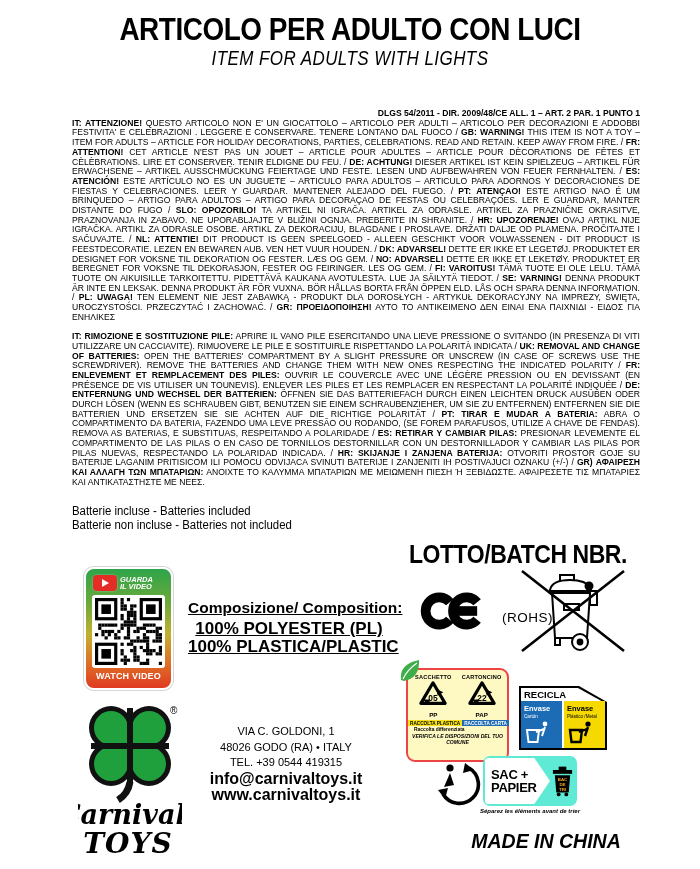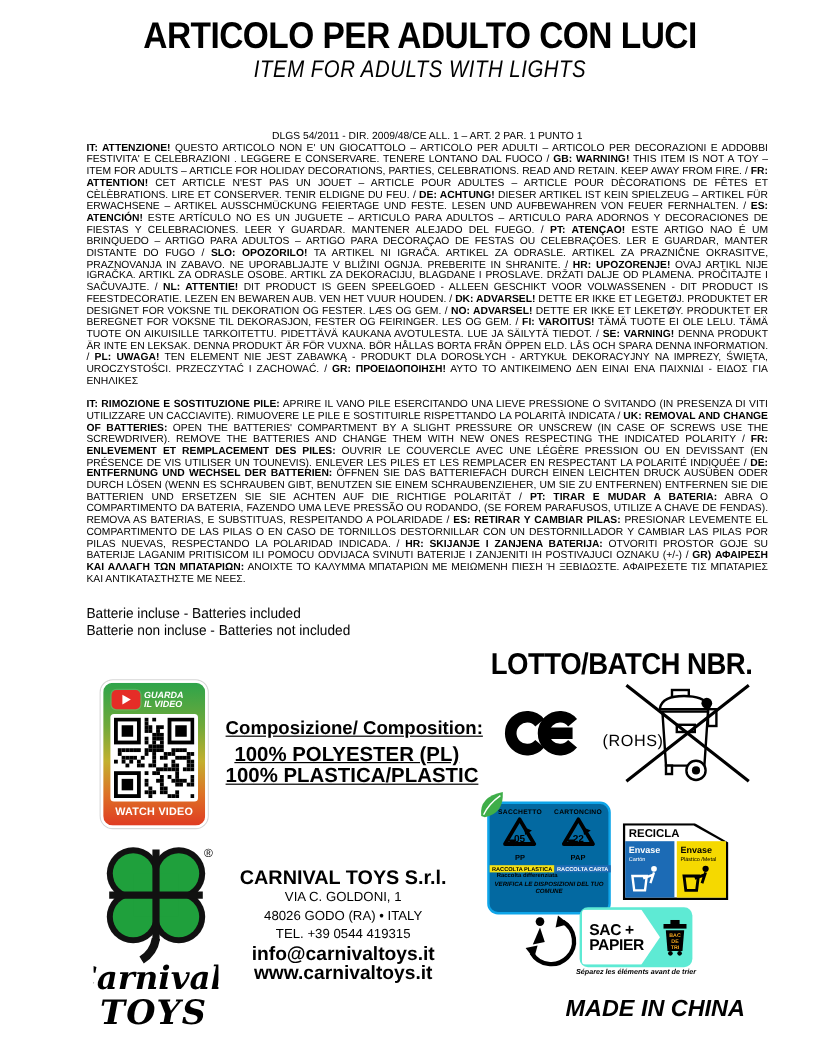--- a/index.html
+++ b/index.html
@@ -8,21 +8,21 @@
 
   .title { position:absolute; top:12px; left:0; width:700px; text-align:center;
            font-size:31px; font-weight:bold; letter-spacing:-0.5px;
            transform:scaleX(0.90); transform-origin:center; white-space:nowrap; }
   .subtitle { position:absolute; top:47px; left:0; width:700px; text-align:center;
               font-size:20px; font-style:italic; letter-spacing:0.5px;
               transform:scaleX(0.85); transform-origin:center; white-space:nowrap; }
 
   .legal { position:absolute; left:72px; top:109px; width:568px;
            font-size:8.6px; line-height:9.7px; text-align:justify; }
-  .legal .directive { font-weight:normal; text-align:center; }
+  .legal .directive { font-weight:bold; text-align:right; }
   .legal p { margin:0 0 9.7px 0; }
   .legal b { font-weight:bold; }
 
   .batt { position:absolute; left:72px; top:505px; font-size:12px; line-height:13.5px;
           transform:scaleX(0.95); transform-origin:left top; }
 
   .lotto { position:absolute; left:409px; top:540px; font-size:25px; font-weight:800;
            letter-spacing:-0.5px; transform:scaleX(0.92); transform-origin:left top; white-space:nowrap; }
 
   
@@ -46,21 +46,21 @@
   .comp-h { font-size:15.5px; font-weight:800; margin-bottom:3px; white-space:nowrap; }
   .comp-l { font-size:17px; font-weight:800; line-height:17.5px; white-space:nowrap; }
 
   .ce-block { position:absolute; left:420px; top:586px; display:flex; align-items:center; }
   .rohs { font-size:13.5px; margin-left:16px; margin-top:12px; letter-spacing:0.5px; }
 
   .weee { position:absolute; left:512px; top:566px; }
 
   
   .greenbox { position:absolute; left:406px; top:668px; width:103px; height:94px;
-    border:2px solid #0ea5e9; border-radius:9px; background:#0369a1; box-sizing:border-box; }
+    border:2px solid #ef4444; border-radius:9px; background:#fef9c3; box-sizing:border-box; }
   .leaf { position:absolute; left:-10px; top:-12px; }
   .gb-cols { display:flex; justify-content:space-evenly; padding-top:4px; }
   .gb-col { text-align:center; width:46px; }
   .gb-name { font-size:5.6px; font-weight:bold; letter-spacing:0.2px; }
   .gb-mat { font-size:6.2px; font-weight:bold; margin-top:-1px; }
   .gb-streams { display:flex; justify-content:space-evenly; margin-top:2px; }
   .stream { font-size:4.7px; font-weight:bold; padding:0.5px 2px; white-space:nowrap; }
   .stream-plastic { background:#f5e115; color:#000; }
   .stream-paper { background:#1f6cb4; color:#fff; }
   .gb-note1 { font-size:4.9px; font-weight:bold; padding-left:6px; margin-top:1px; }
@@ -390,21 +390,20 @@
         <rect x="33" y="30" width="38" height="36"></rect>
       </g>
       <path d="M52 10 V86 M13 48 H91" stroke="#111" stroke-width="6"></path>
       <path d="M52 84 Q50 96 40 102" stroke="#111" stroke-width="7" fill="none"></path>
     </g>
     <text x="52" y="126" font-size="27" font-weight="bold" font-style="italic" text-anchor="middle" font-family="DejaVu Serif, serif">Carnivals</text>
     <text x="50" y="155" font-size="28" font-weight="bold" font-style="italic" letter-spacing="1" text-anchor="middle" font-family="DejaVu Serif, serif">TOYS</text>
   </svg>
 
   <div class="company">
-    <div class="co-name">CARNIVAL TOYS S.r.l.</div>
     <div class="co-line">VIA C. GOLDONI, 1</div>
     <div class="co-line">48026 GODO (RA) • ITALY</div>
     <div class="co-line">TEL. +39 0544 419315</div>
     <div class="co-bold">info@carnivaltoys.it</div>
     <div class="co-bold">www.carnivaltoys.it</div>
   </div>
 
   <div class="madein">MADE IN CHINA</div>
 
 </div>

